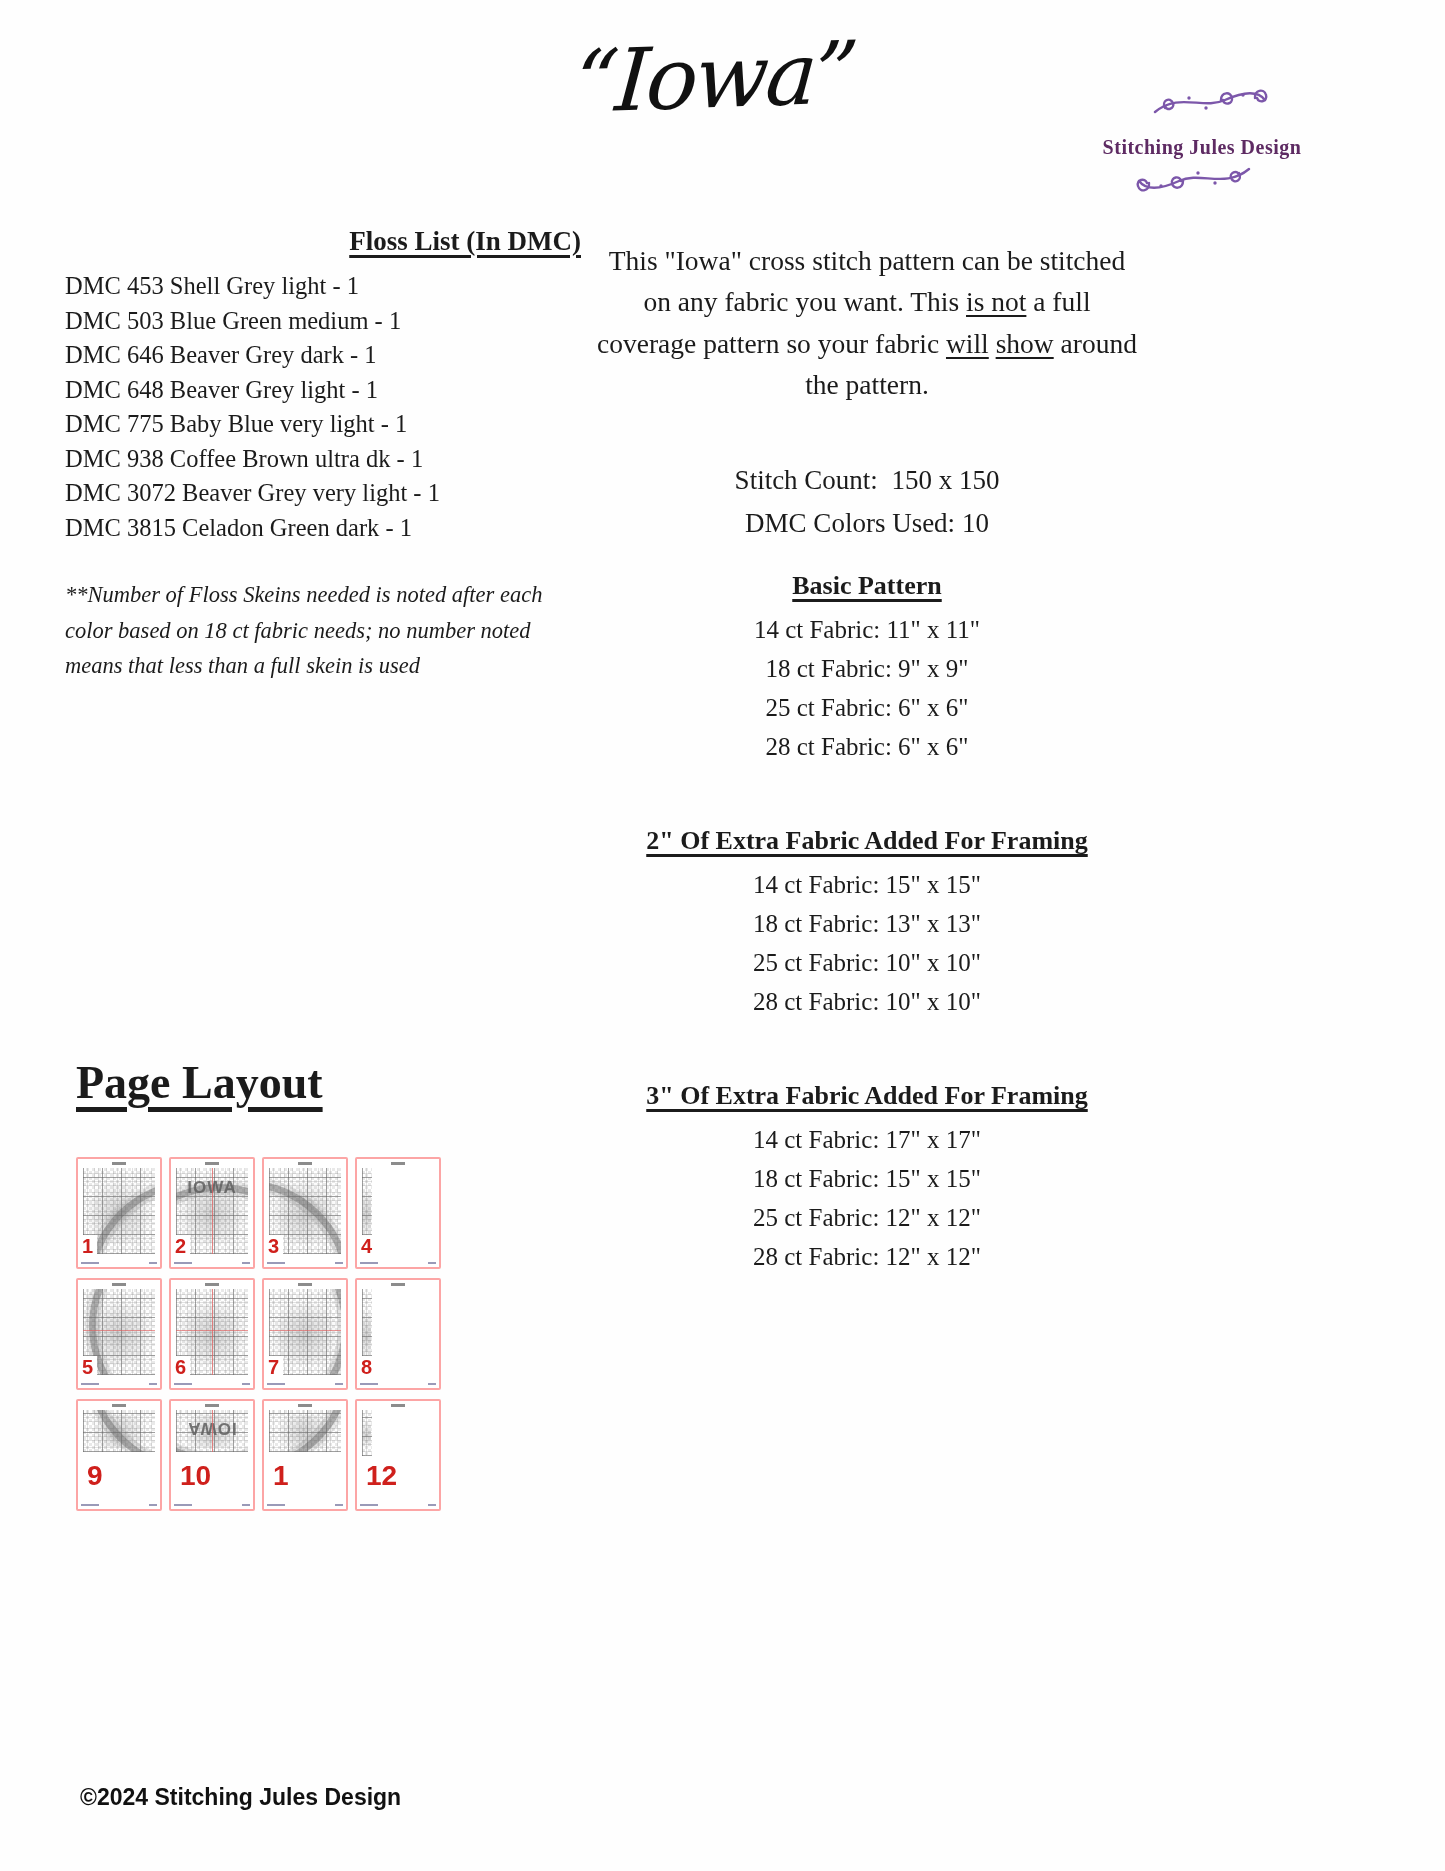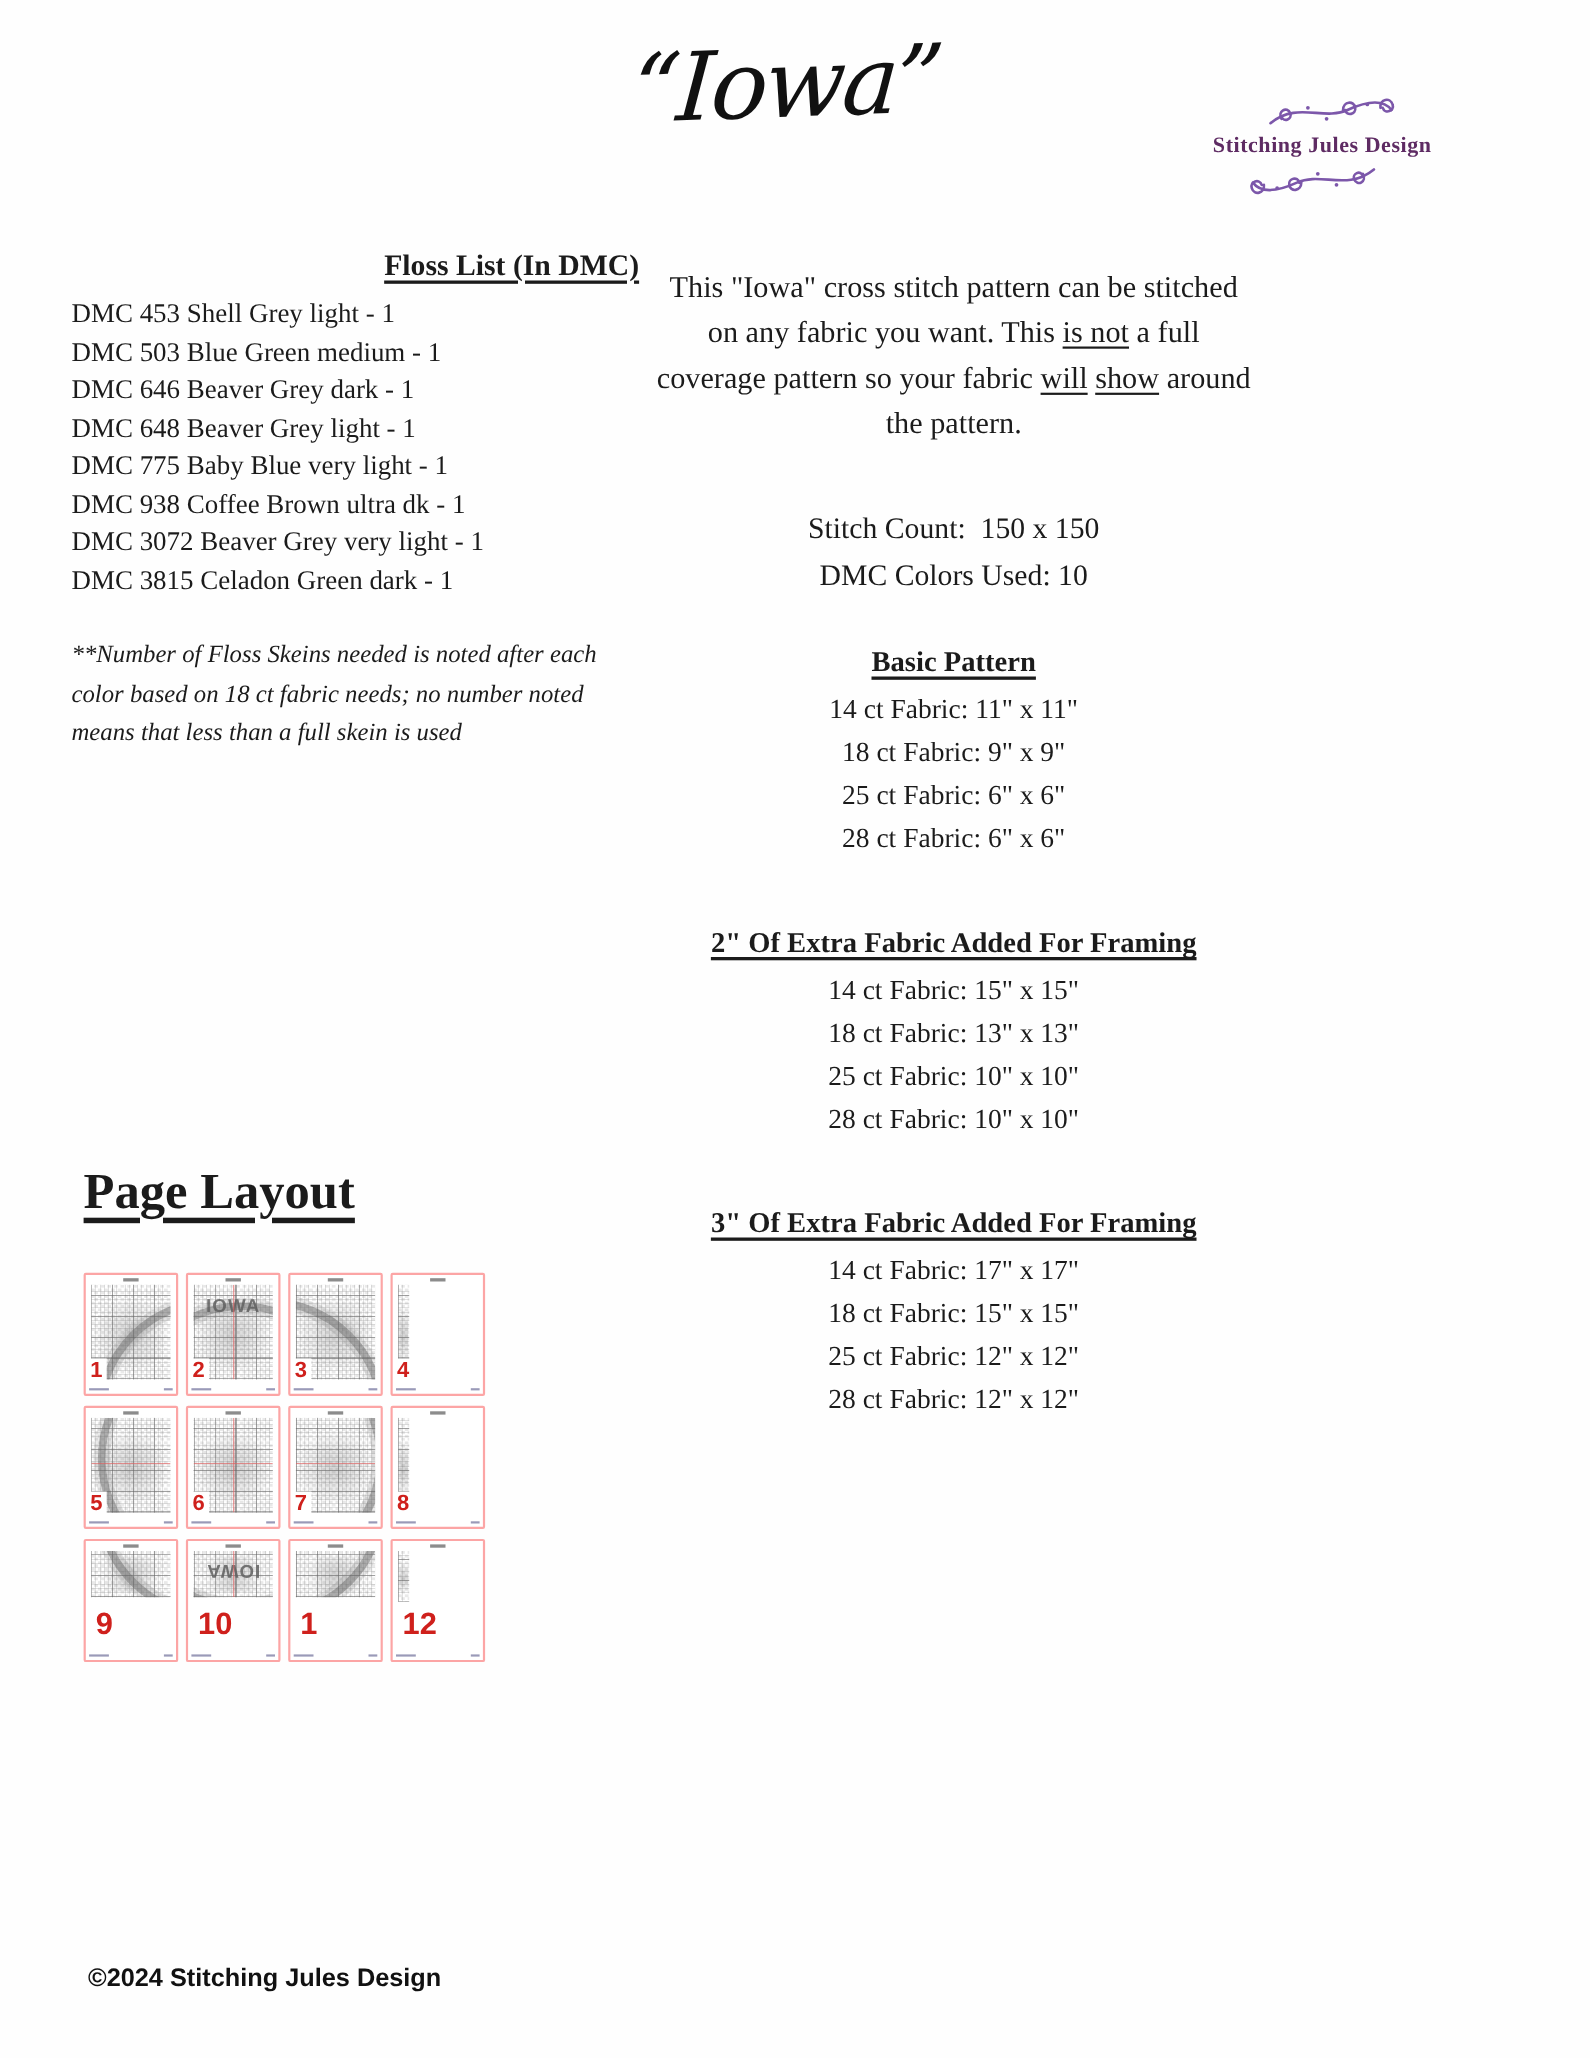--- a/index.html
+++ b/index.html
@@ -31,21 +31,21 @@
   }
   .logo .flourish{display:block;margin:0 auto;}
   .logo .flourish.top{margin-left:58px;}
   .logo .flourish.bottom{margin-left:40px;margin-top:2px;}
   .logo-text{
     font-family:"Liberation Serif", serif;
     font-weight:bold;
     font-size:20px;
     color:#5e2b63;
     letter-spacing:.5px;
-    margin-top:1px;
+    margin-top:16px;
   }
 
   
   .floss{
     position:absolute; left:65px; top:226px; width:516px;
   }
   .floss h2{
     margin:0 0 12px 0;
     text-align:right;
     font-size:27px; font-weight:bold;
@@ -71,21 +71,21 @@
   }
   .desc{
     font-size:27.5px; line-height:1.5;
     margin:0;
   }
   .desc .u{text-decoration:underline;text-decoration-thickness:2px;text-underline-offset:4px;}
   .counts{
     margin-top:54px;
     font-size:27px; line-height:1.6;
   }
-  .pattern-section{margin-top:42px;}
+  .pattern-section{margin-top:26px;}
   .pattern-section + .pattern-section{margin-top:60px;}
   .pattern-section h3{
     margin:0 0 10px 0;
     font-size:26px; font-weight:bold;
     text-decoration:underline;
     text-decoration-thickness:2.5px;
     text-underline-offset:5px;
   }
   .pattern-section .rows div{
     font-size:25px; line-height:1.55;

